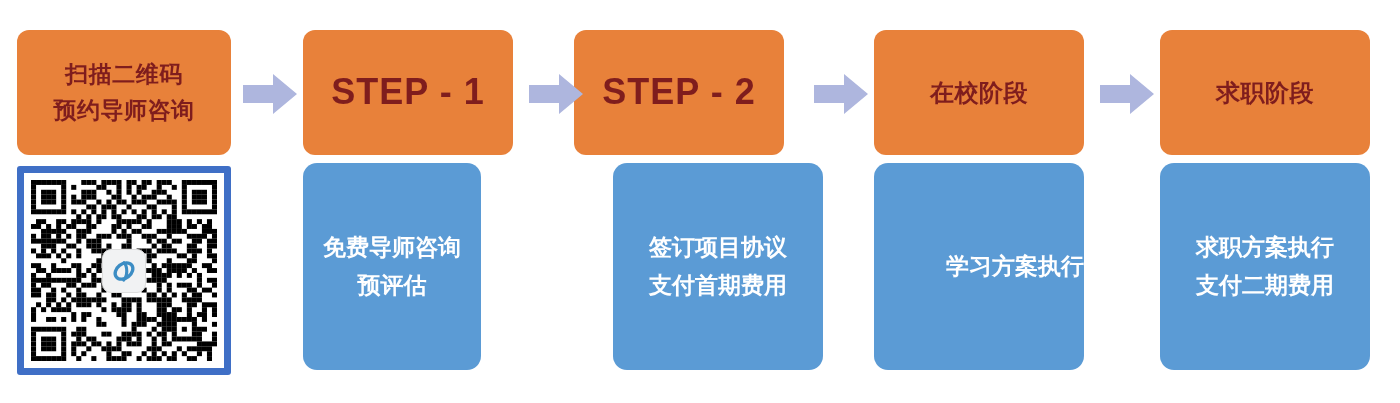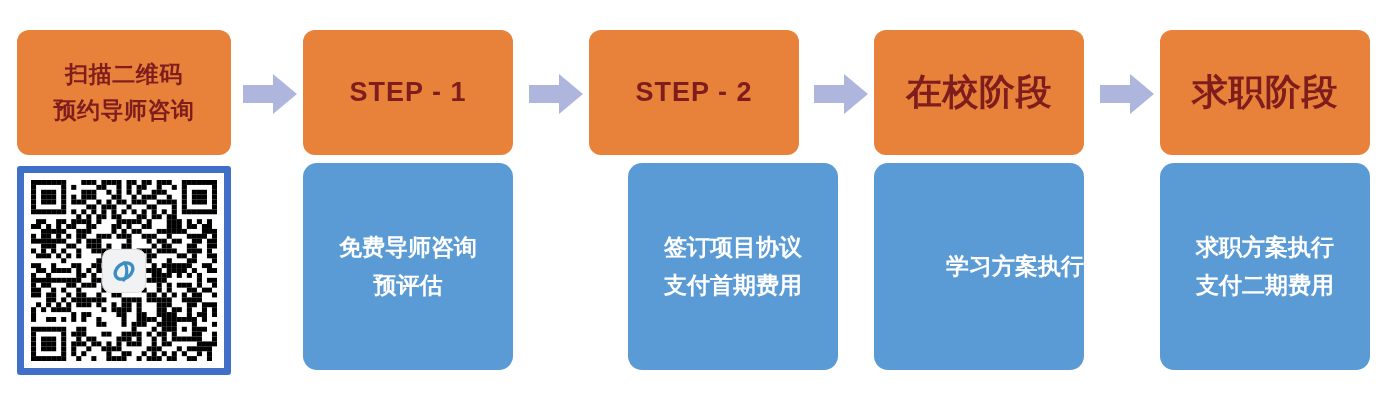--- a/index.html
+++ b/index.html
@@ -43,22 +43,22 @@
     box-sizing: border-box;
     color: #7f1d1d;
     text-align: center;
   }
   .top-card .card-text {
     font-weight: bold;
     line-height: 1.30;
     letter-spacing: 0.5px;
     white-space: pre-line;
   }
-  .top-card.cn-title .card-text { font-size: 36px; }
-  .top-card.latin-title .card-text { font-size: 27px; letter-spacing: 1px; }
+  .top-card.cn-title .card-text { font-size: 24px; }
+  .top-card.latin-title .card-text { font-size: 36px; letter-spacing: 1px; }
   .top-card.small-cn .card-text { font-size: 23px; line-height: 1.55; }
 
   
   .bottom-card {
     position: absolute;
     left: 0;
     top: 163px;
     height: 207px;
     background: #5B9BD5;
     border-radius: 14px;
@@ -834,26 +834,26 @@
               <path d="M20 9 C25 14 25 27 19.5 32" fill="none" stroke="#3C8DC4" stroke-width="4.2" stroke-linecap="round"></path>
             </svg>
           </div>
         </div>
       </div>
     </div>
     <div class="col" style="left: 303px; width: 210px;">
       <div class="top-card latin-title" style="width: 210px;">
         <div class="card-text">STEP - 1</div>
       </div>
-      <div class="bottom-card" style="width: 210px;">
+      <div class="bottom-card" style="width: 178px;">
         <div class="card-text">免费导师咨询
 预评估</div>
       </div>
     </div>
-    <div class="col" style="left: 589px; width: 210px;">
+    <div class="col" style="left: 574px; width: 210px;">
       <div class="top-card latin-title" style="width: 210px;">
         <div class="card-text">STEP - 2</div>
       </div>
       <div class="bottom-card" style="width: 210px; margin-left: 39px;">
         <div class="card-text">签订项目协议
 支付首期费用</div>
       </div>
     </div>
     <div class="col" style="left: 874px; width: 210px;">
       <div class="top-card cn-title" style="width: 210px;">

